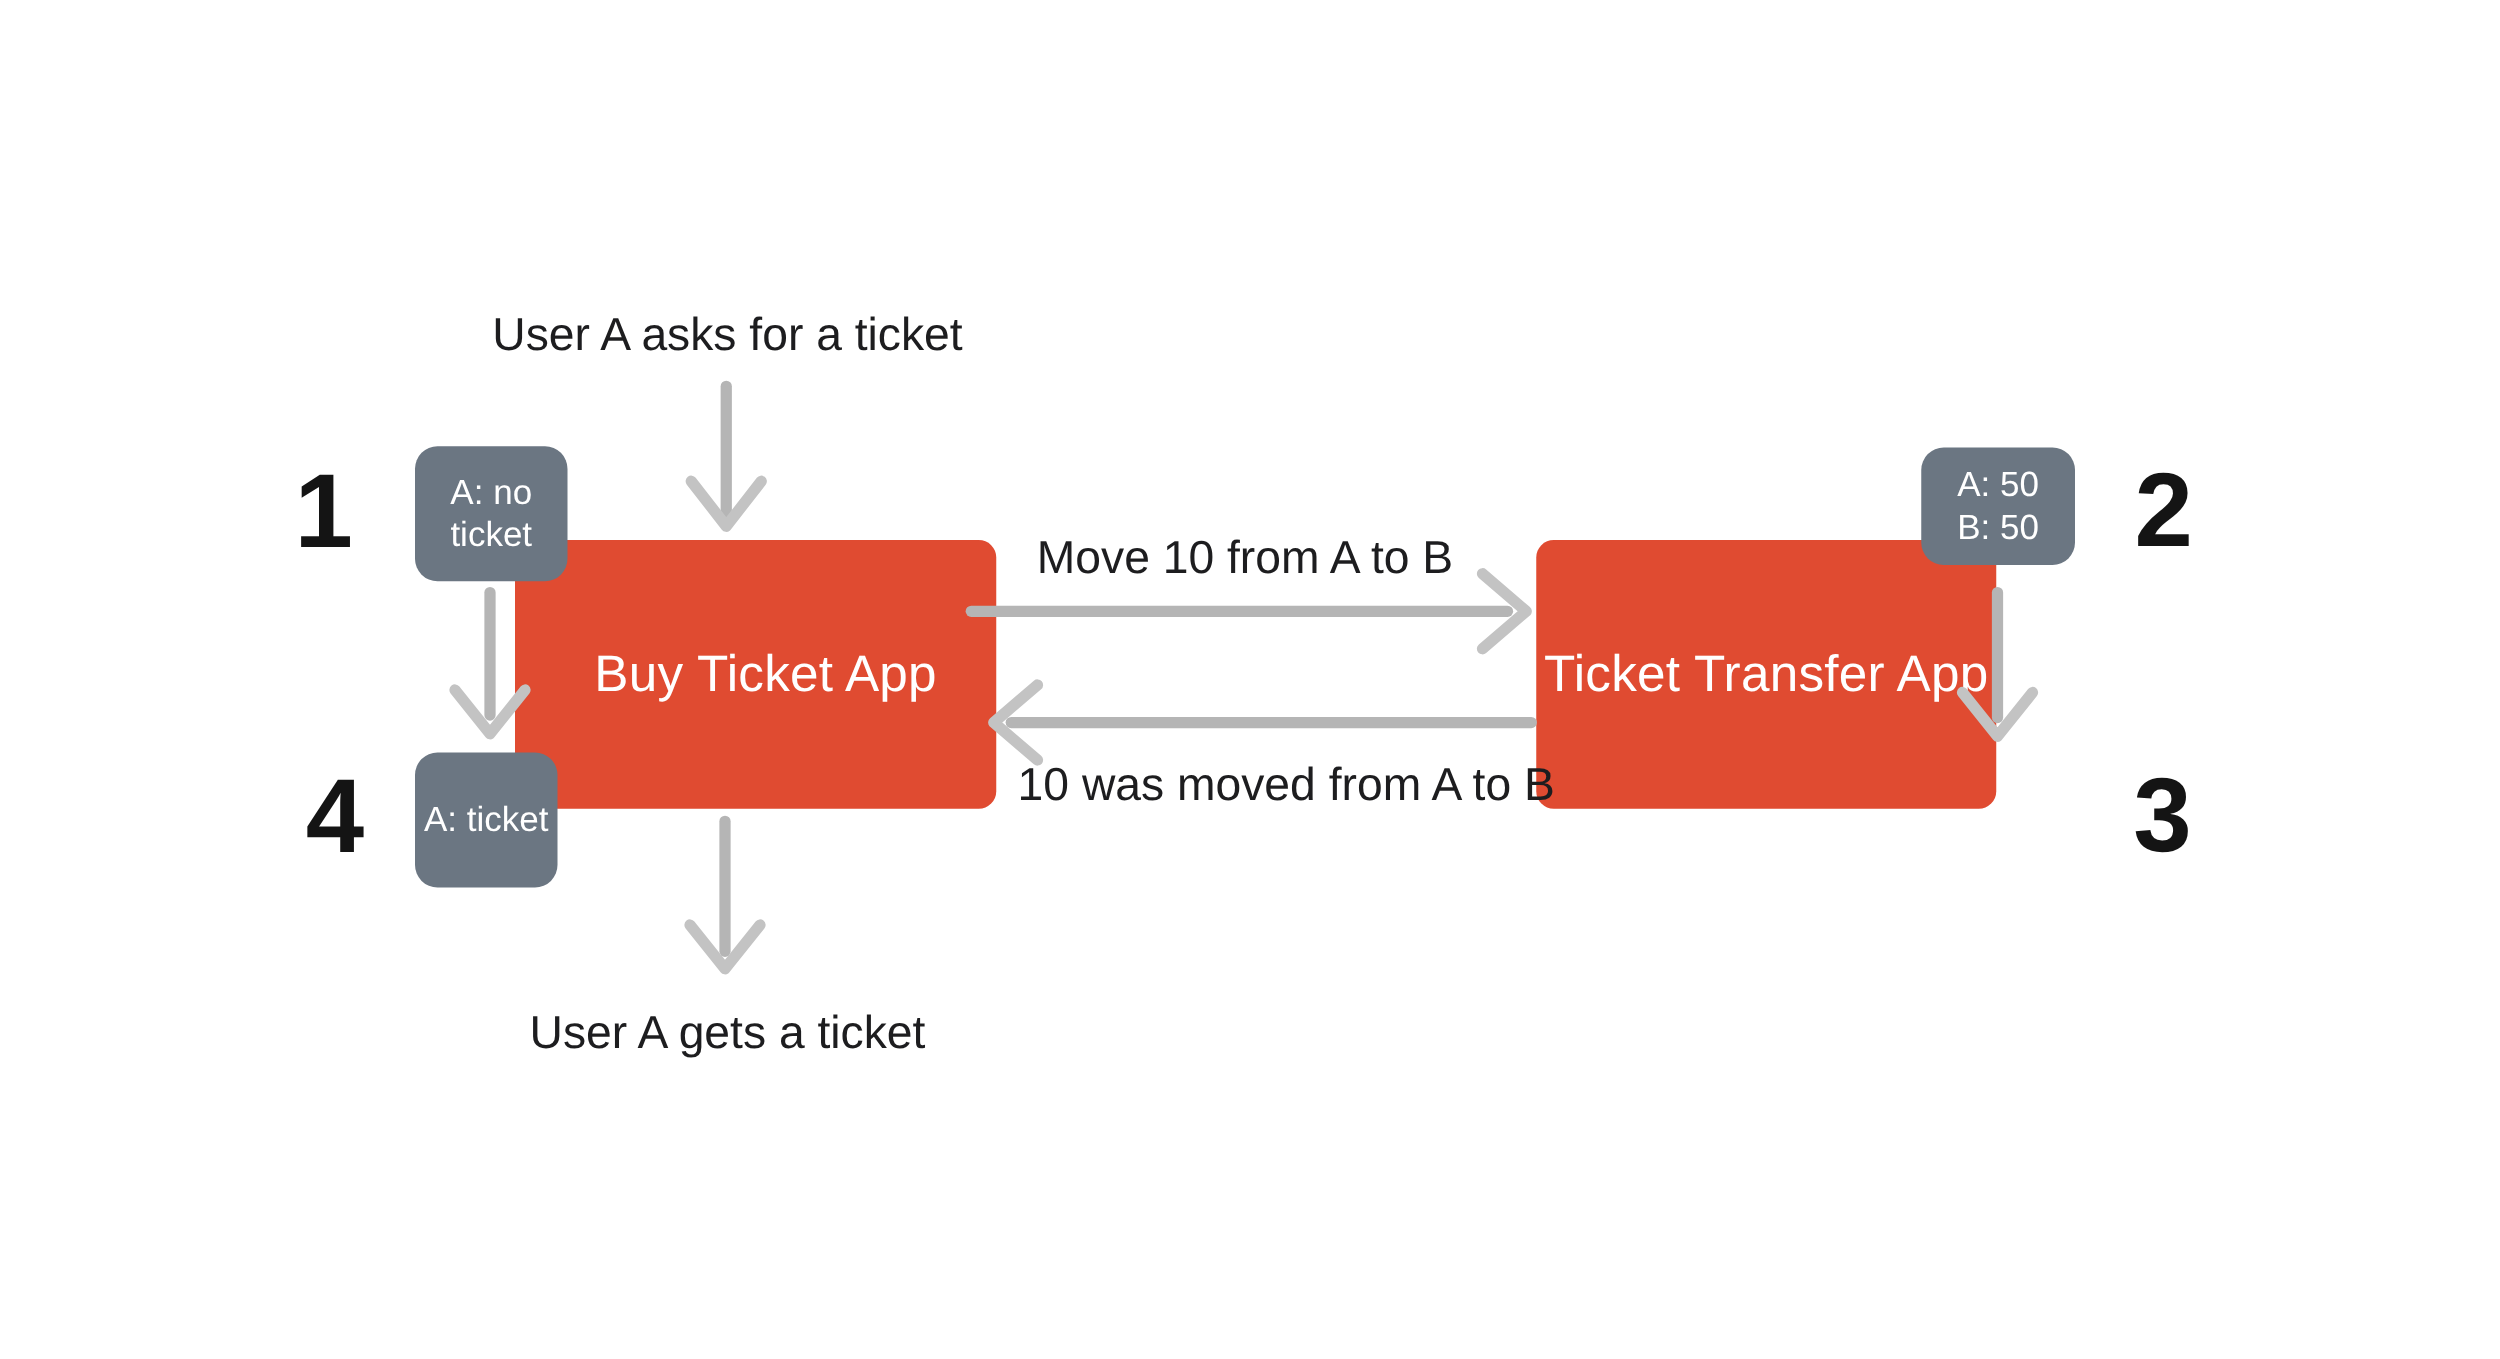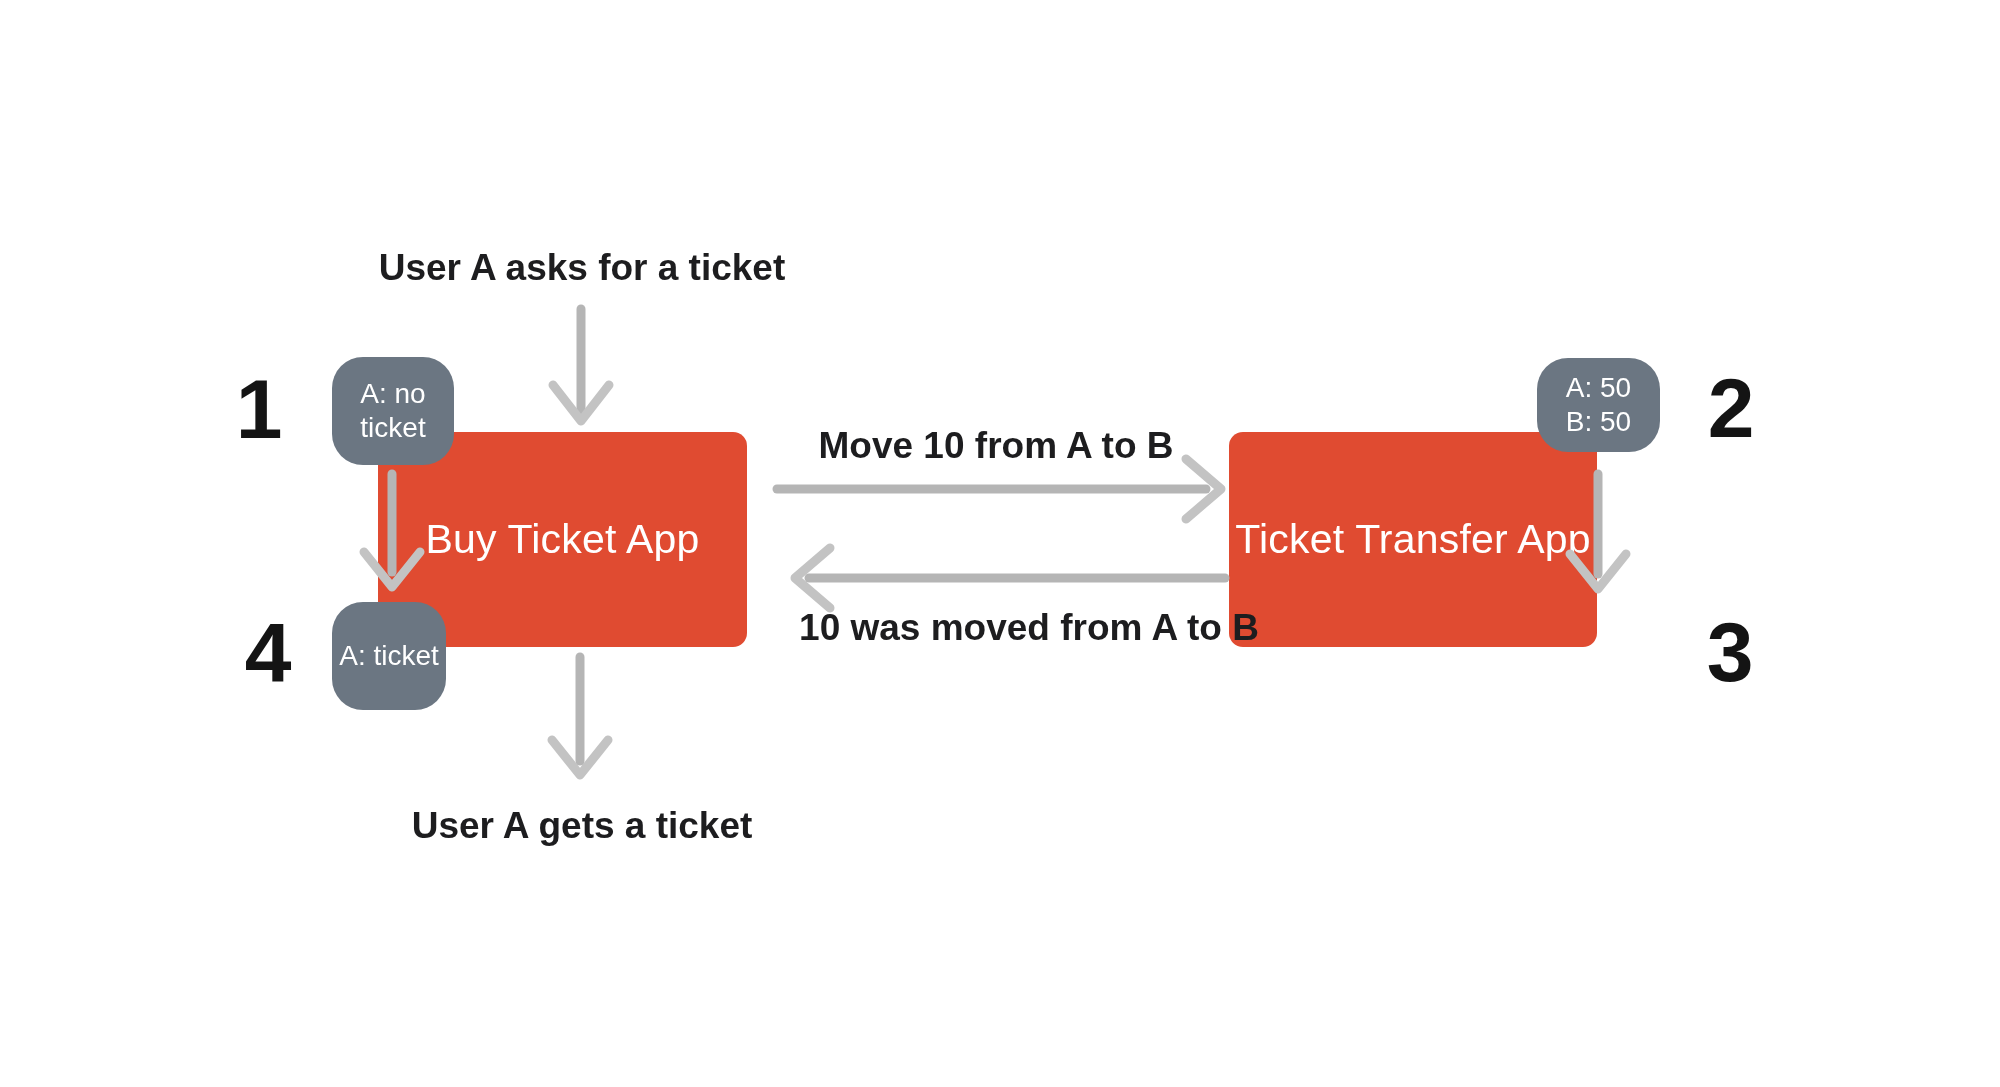--- a/index.html
+++ b/index.html
@@ -20,37 +20,37 @@
     justify-content: center;
     z-index: 1;
   }
   .app-box .app-title {
     color: #ffffff;
     font-size: 41px;
     font-weight: 400;
     letter-spacing: 0.2px;
     white-space: nowrap;
   }
-  .box-buy      { left: 378px;  top: 432px; width: 369px; height: 215px; }
+  .box-buy      { left: 412px;  top: 432px; width: 369px; height: 215px; padding-left: 16px; }
   .box-transfer { left: 1229px; top: 432px; width: 368px; height: 215px; }
 
   .arrows-layer {
     position: absolute;
     left: 0; top: 0;
     width: 2000px; height: 1087px;
     z-index: 2;
     pointer-events: none;
   }
   .arrow-shaft { stroke: #b5b5b5; stroke-width: 9; stroke-linecap: round; fill: none; }
   .arrow-head  { stroke: #c3c3c3; stroke-width: 9; stroke-linecap: round; stroke-linejoin: round; fill: none; }
 
   .state-badge {
     position: absolute;
     background: #6b7682;
-    border-radius: 31px;
+    border-radius: 18px;
     color: #ffffff;
     display: flex;
     flex-direction: column;
     align-items: center;
     justify-content: center;
     text-align: center;
     z-index: 3;
   }
   .state-badge span {
     display: block;
@@ -62,21 +62,21 @@
   .badge-1 { left: 332px;  top: 357px; width: 122px; height: 108px; }
   .badge-2 { left: 1537px; top: 358px; width: 123px; height: 94px; }
   .badge-3 { left: 1537px; top: 604px; width: 123px; height: 107px; }
   .badge-4 { left: 332px;  top: 602px; width: 114px; height: 108px; }
 
   .flow-label {
     position: absolute;
     transform: translate(-50%, -50%);
     color: #1d1d1f;
     font-size: 37px;
-    font-weight: 700;
+    font-weight: 400;
     white-space: nowrap;
     z-index: 1;
   }
   .label-top      { left: 582px;  top: 268px; }
   .label-bottom   { left: 582px;  top: 826px; }
   .label-request  { left: 996px;  top: 446px; }
   .label-response { left: 1000px; top: 628px; margin-left: 29px; }
 
   .step-number {
     position: absolute;

